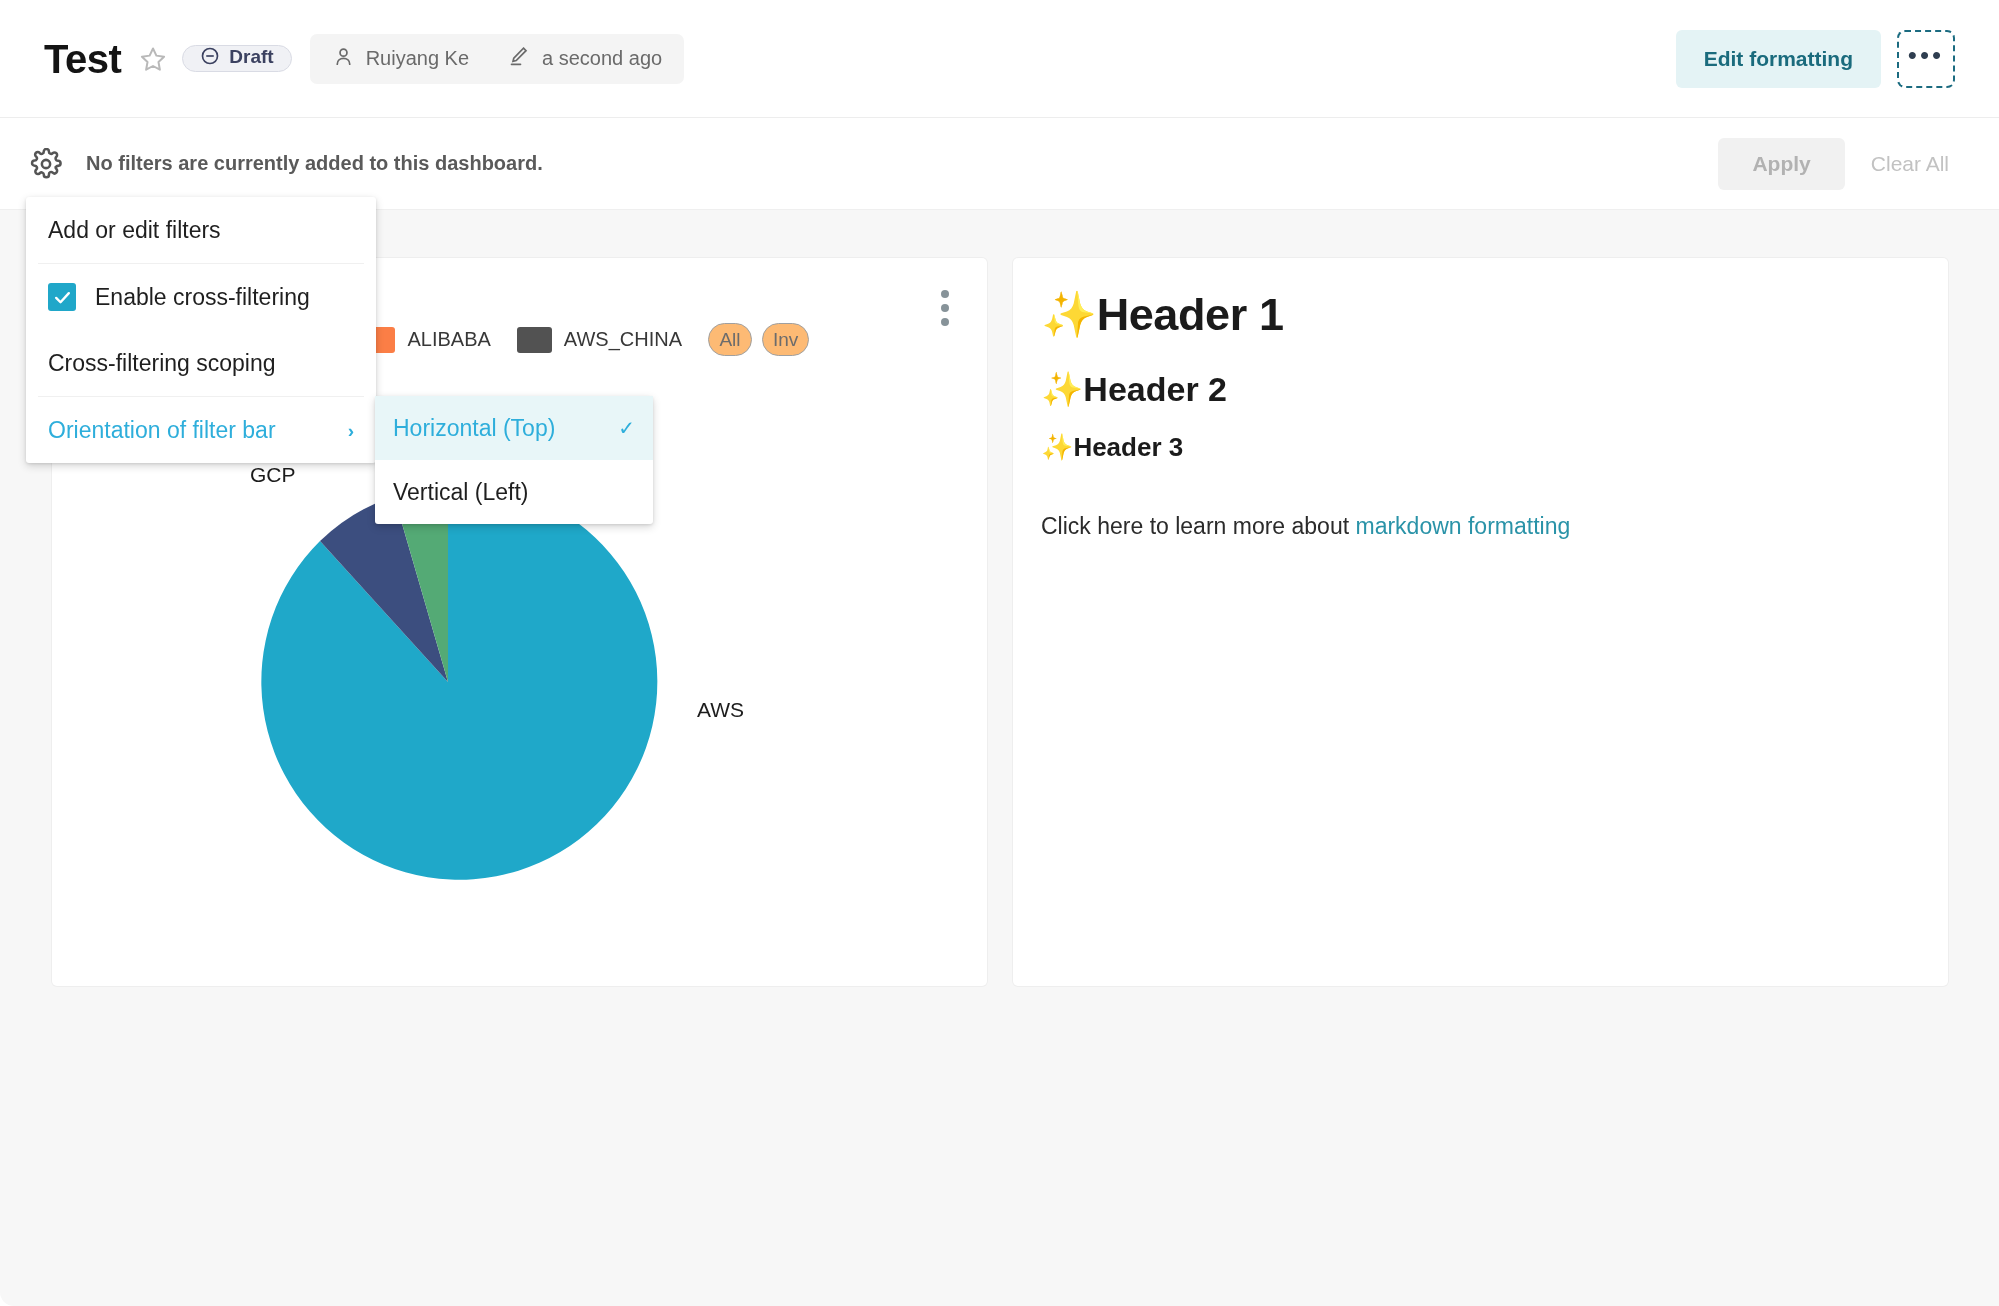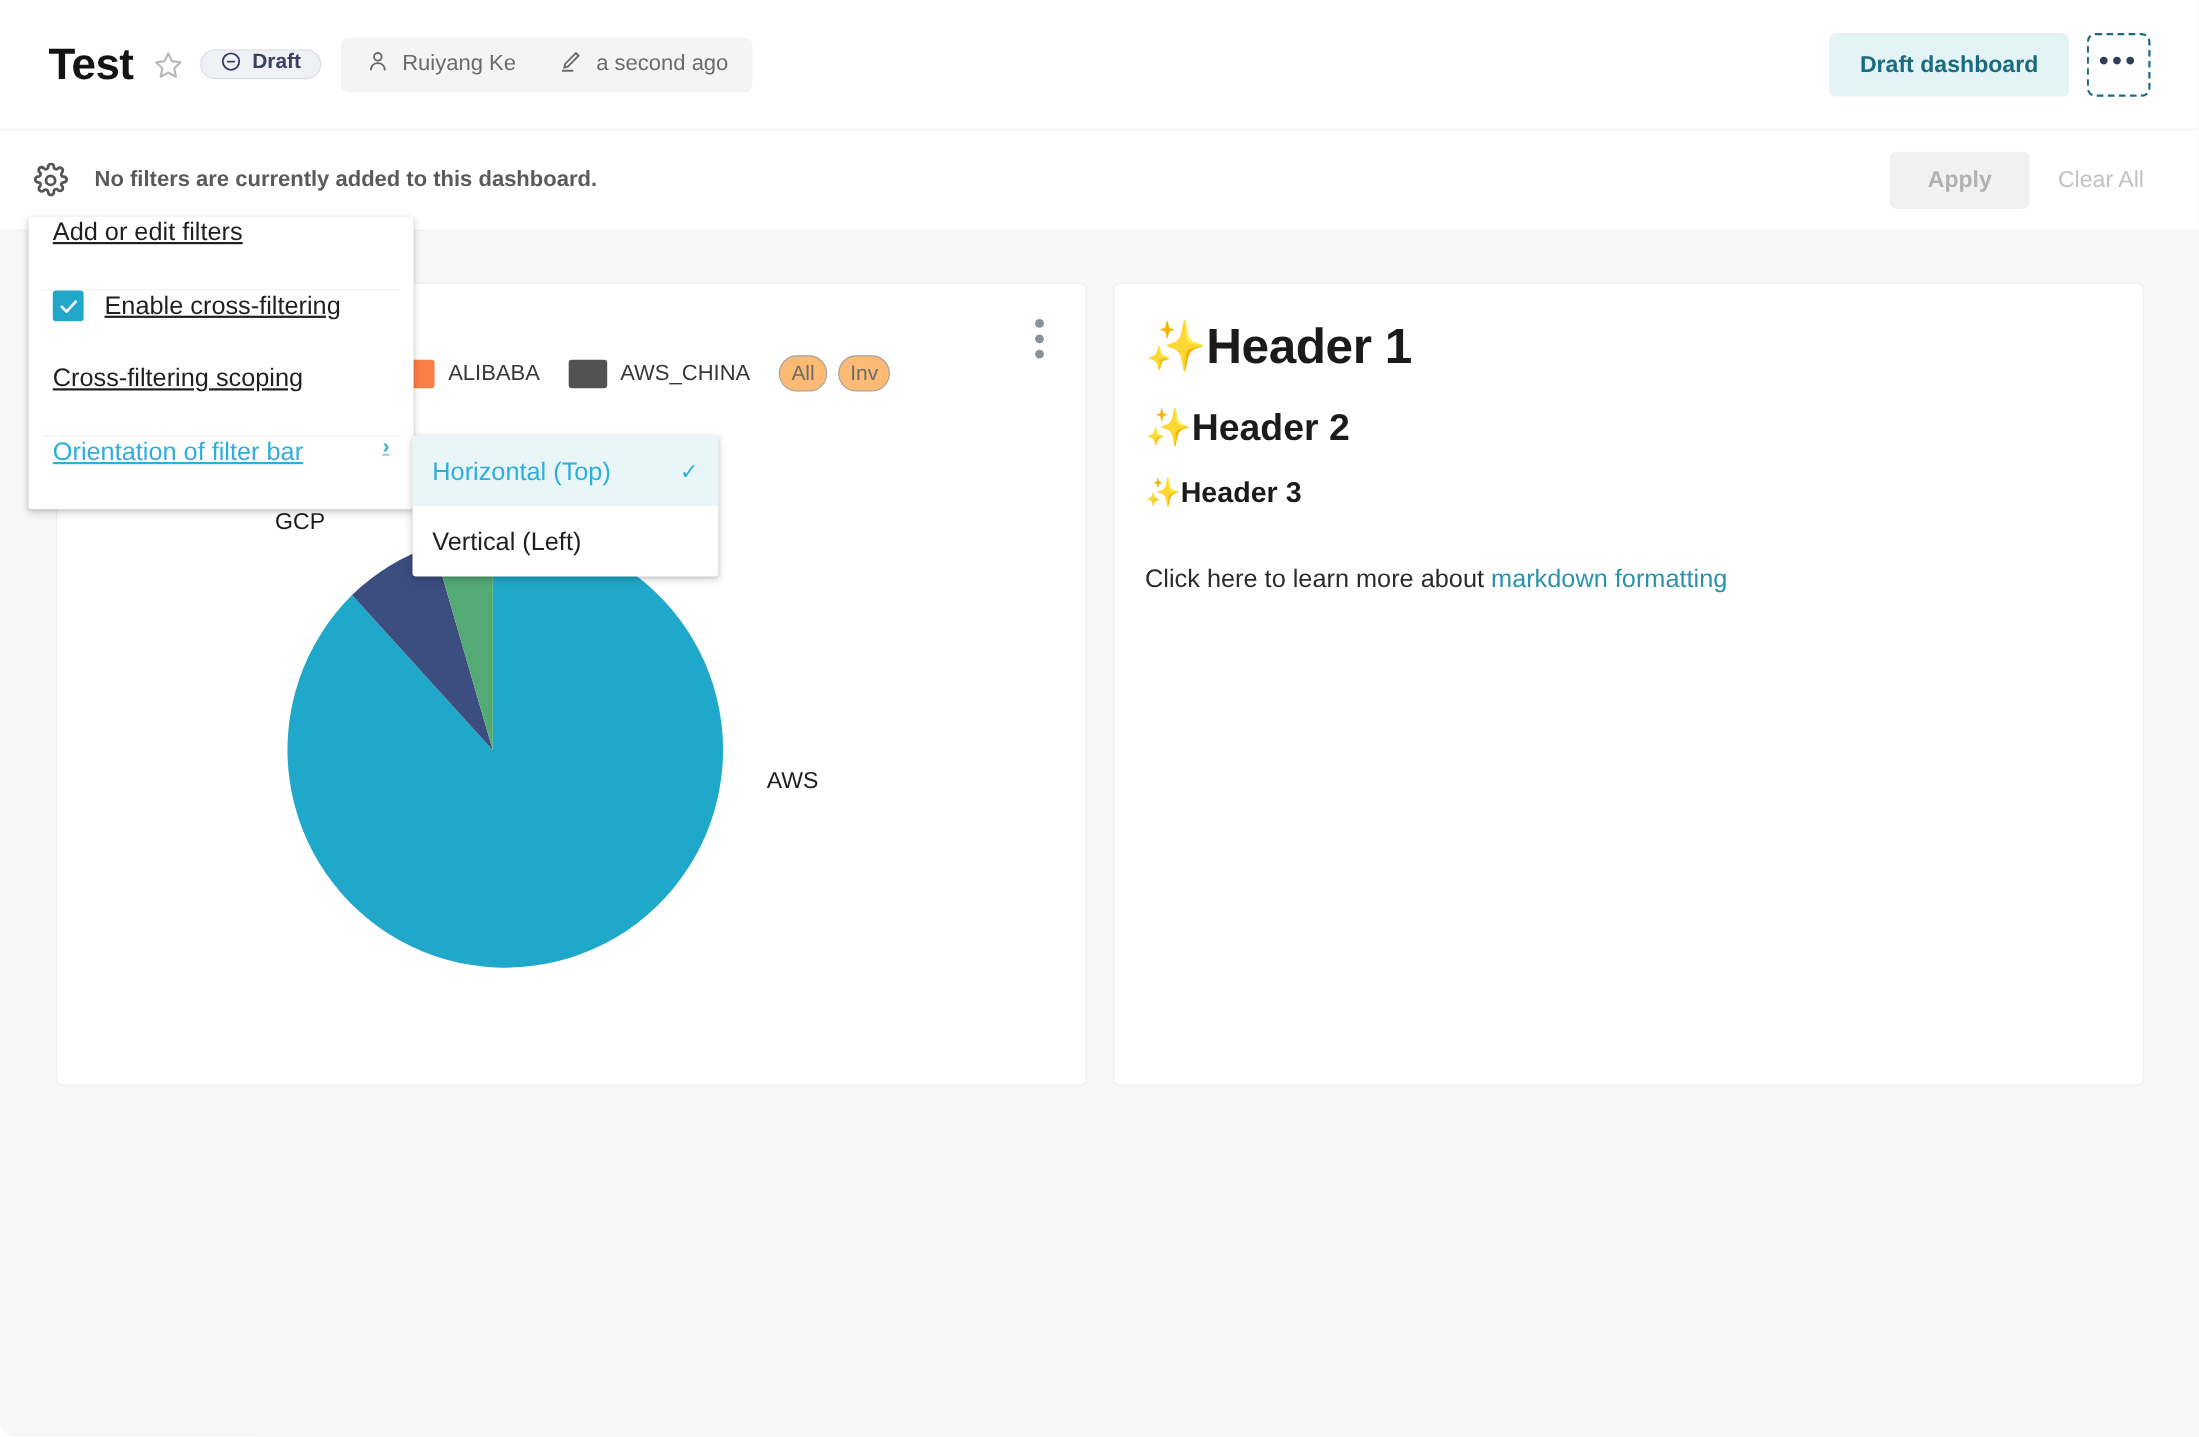--- a/index.html
+++ b/index.html
@@ -272,27 +272,27 @@
   .menu {
     position: absolute;
     background: #ffffff;
     border-radius: 3px;
     box-shadow: 0 3px 8px rgba(0,0,0,0.16), 0 1px 3px rgba(0,0,0,0.10);
     z-index: 50;
   }
   #filter-menu { left: 26px; top: 197px; width: 350px; }
   .menu-item {
     display: flex;
+    align-items: center;
     height: 66px;
     padding: 0 22px;
     font-size: 23px;
     color: #1f1f1f;
     cursor: pointer;
     white-space: nowrap;
-    text-decoration: underline;
   }
   .menu-divider { height: 1px; background: #f0f0f0; margin: 0 12px; }
   .menu-item.submenu-open { color: #2eaedb; }
   .menu-item .chev-right {
     margin-left: auto;
     font-size: 19px;
     font-weight: 700;
     line-height: 1;
   }
   .mcheck {
@@ -371,21 +371,21 @@
               <path d="M16.5 4.2 19 6.7 9.2 16.5 6 17.3 6.8 14.1z"></path>
                 <line x1="4.5" y1="20.3" x2="13.5" y2="20.3"></line>
             </svg>
           </span>
           <span>a second ago</span>
         </div>
       </div>
     </div>
 
     <div class="header-right">
-      <button class="edit-dash-btn">Draft dashboard</button>
+      <button class="edit-dash-btn">Edit formatting</button>
       <button class="more-btn">
         <span>•••</span>
       </button>
     </div>
   </div>
 
   <div class="filter-bar">
     <div class="gear-btn">
       <svg width="32" height="32" viewBox="0 0 24 24" fill="none" stroke="#555" stroke-width="1.9">
         <circle cx="12" cy="12" r="3.1"></circle>

